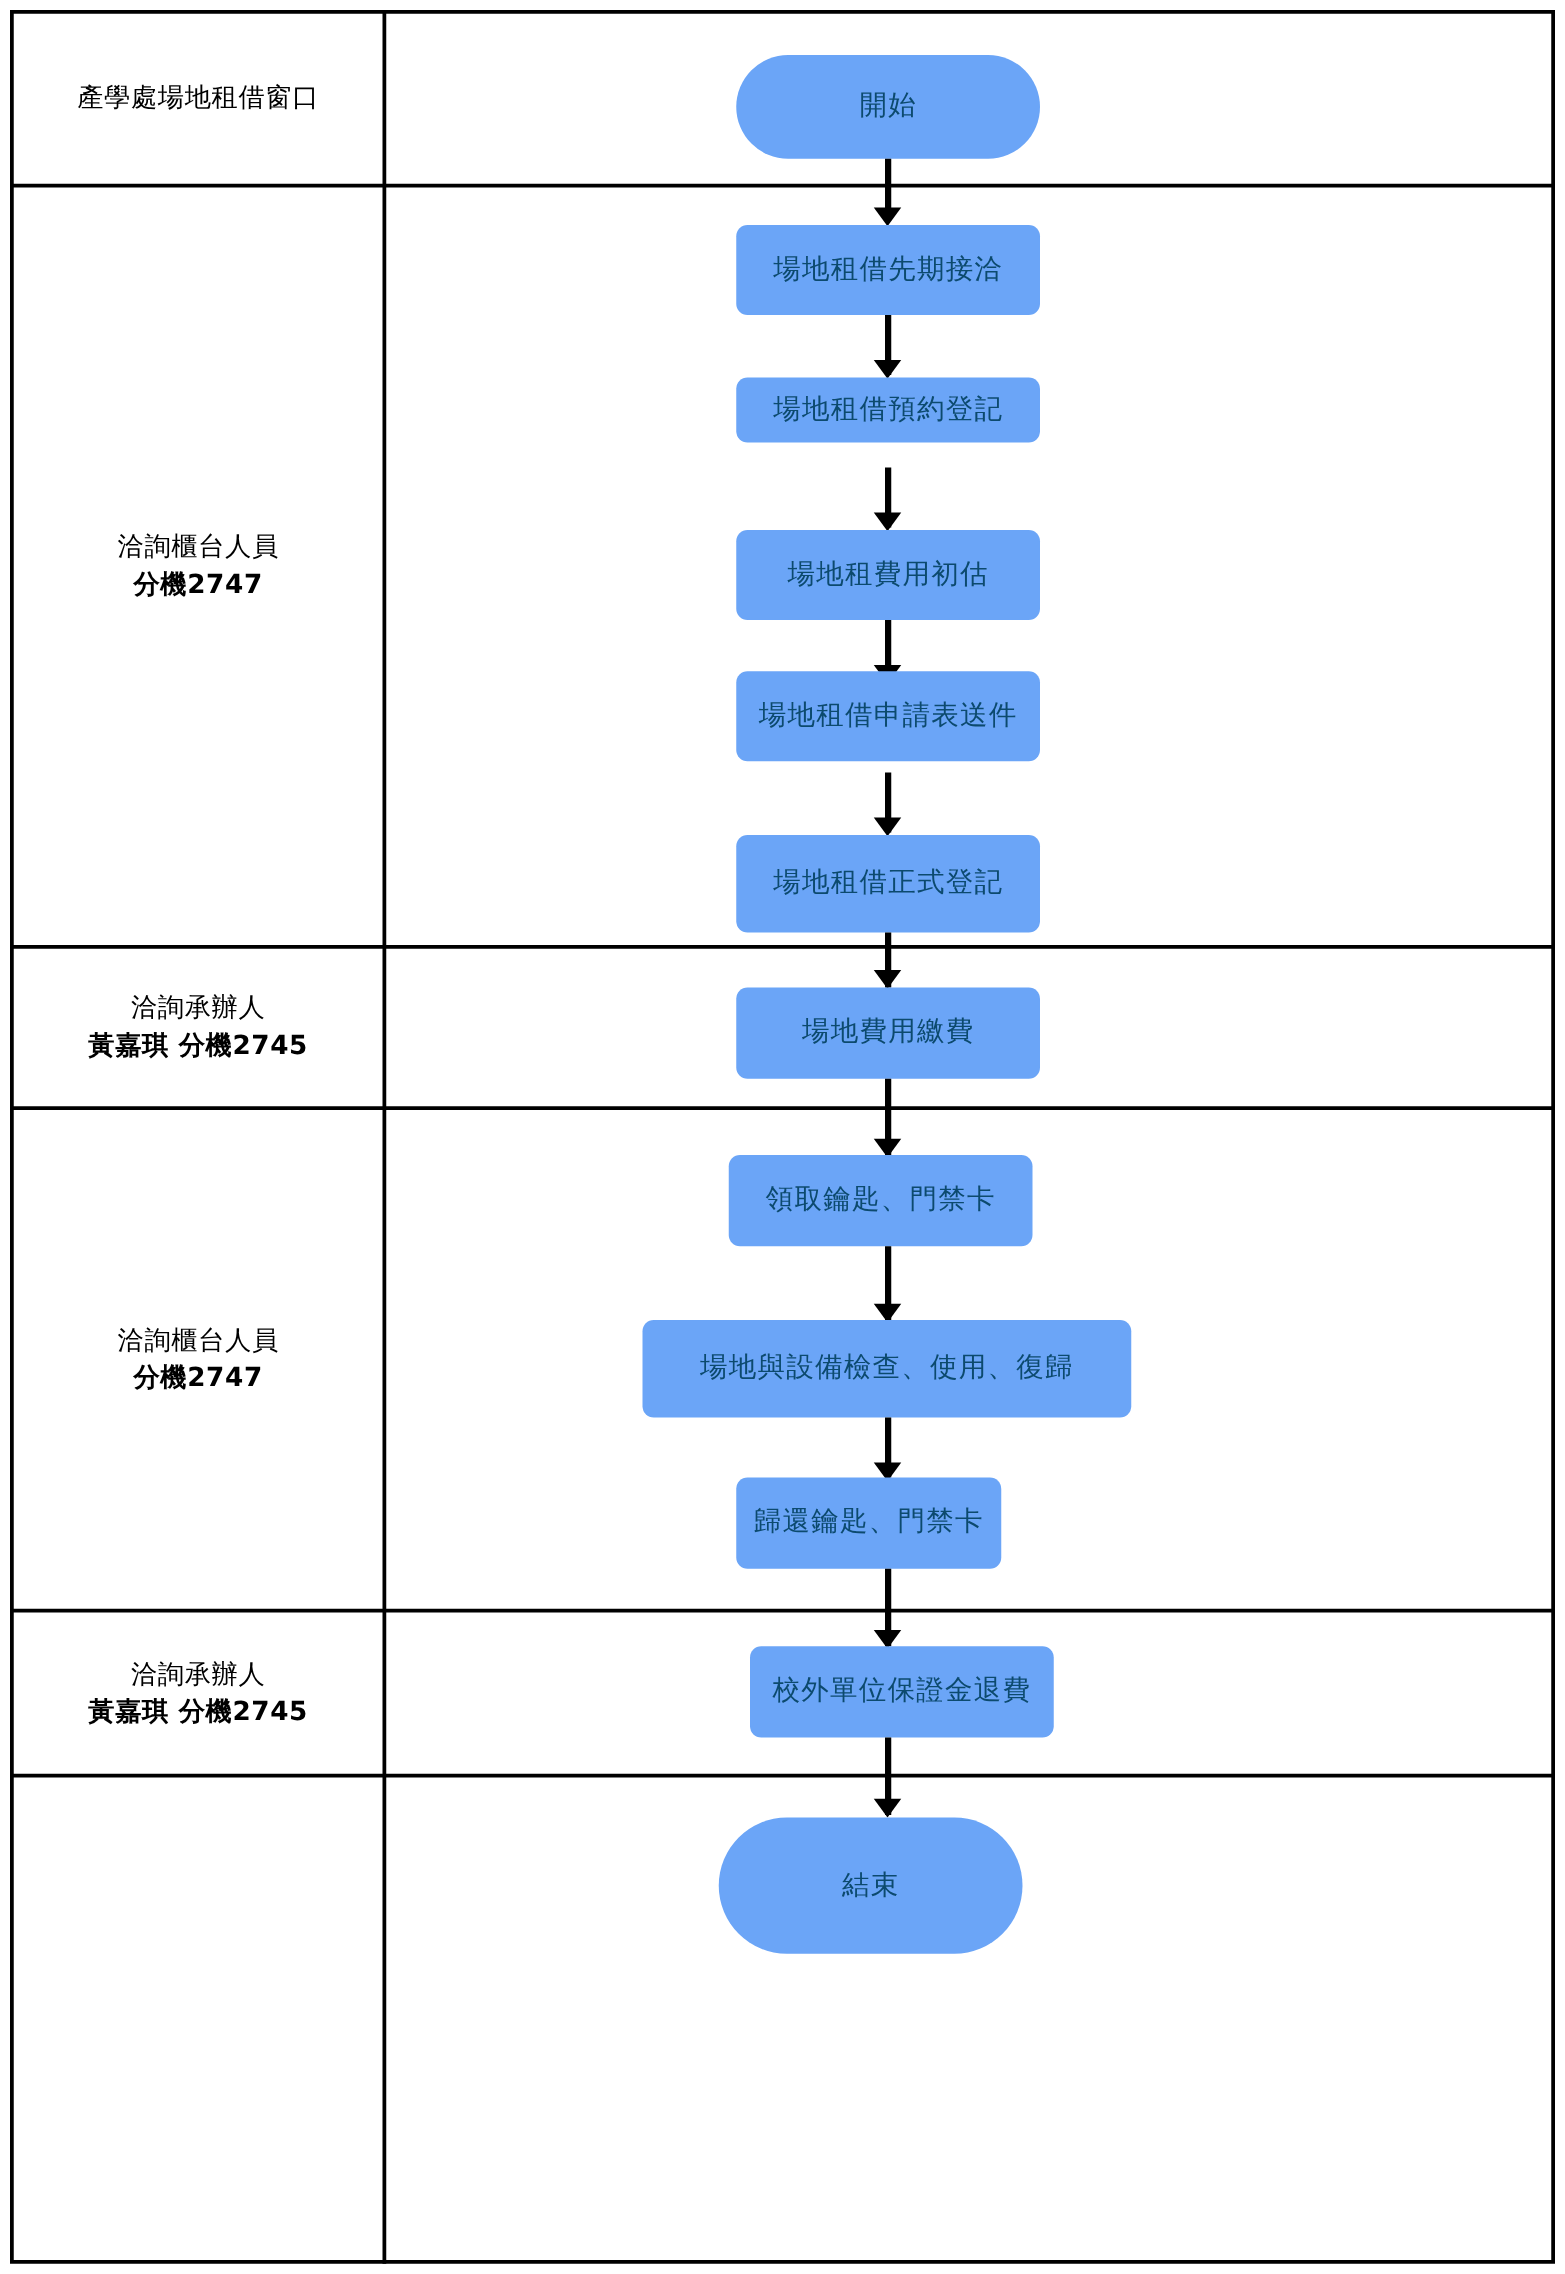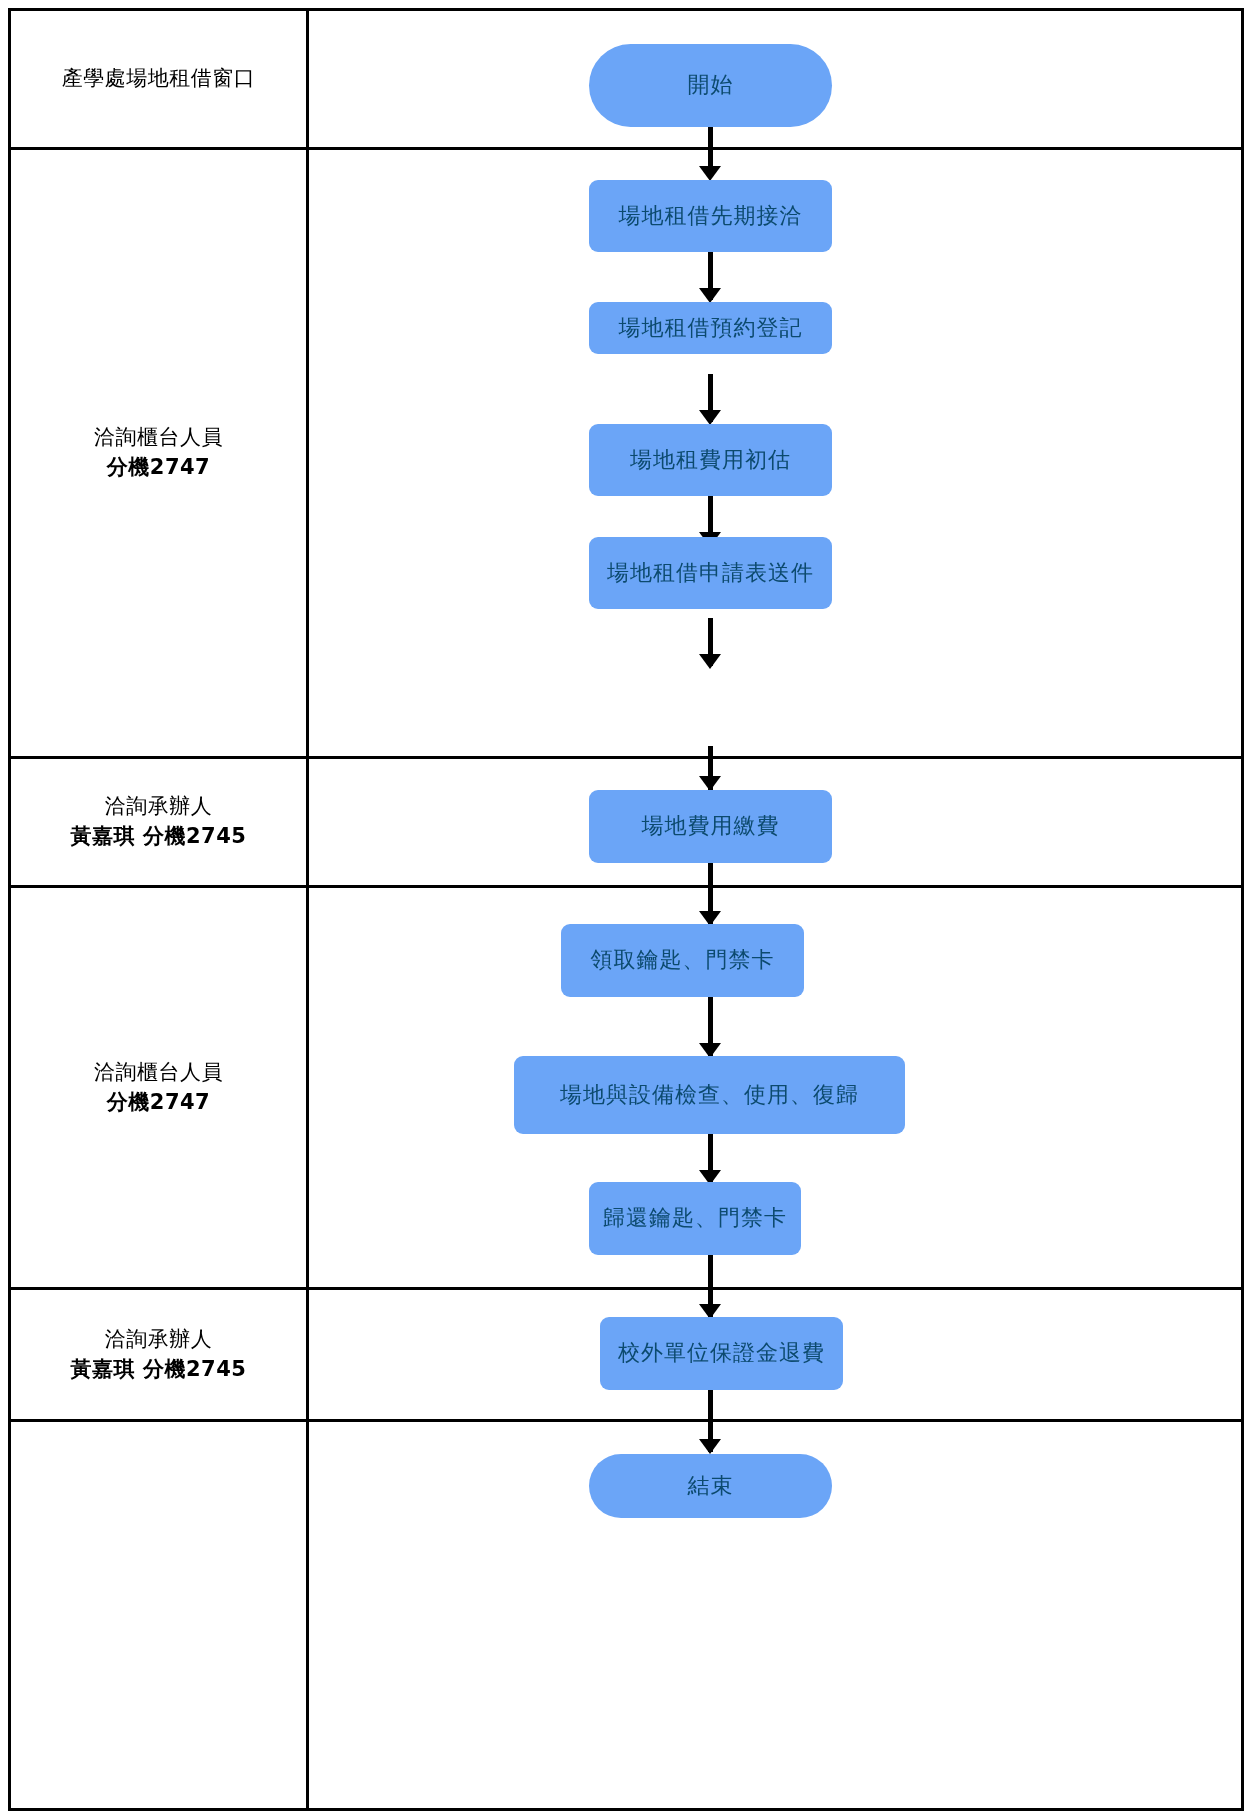--- a/index.html
+++ b/index.html
@@ -153,38 +153,39 @@
   <div class="arrowhead" style="left:699px;top:410px;"></div>
 
   <div class="node process" style="left:589px;top:424px;width:243px;height:72px;">場地租費用初估</div>
   <div class="conn" style="left:708px;top:496px;height:48px;"></div>
   <div class="arrowhead" style="left:699px;top:532px;"></div>
 
   <div class="node process" style="left:589px;top:537px;width:243px;height:72px;">場地租借申請表送件</div>
   <div class="conn" style="left:708px;top:618px;height:48px;"></div>
   <div class="arrowhead" style="left:699px;top:654px;"></div>
 
+  <div class="node process" style="left:589px;top:668px;width:243px;height:78px;">場地租借正式登記</div>
   <div class="conn" style="left:708px;top:746px;height:44px;"></div>
   <div class="arrowhead" style="left:699px;top:776px;"></div>
 
   <div class="node process" style="left:589px;top:790px;width:243px;height:73px;">場地費用繳費</div>
   <div class="conn" style="left:708px;top:863px;height:61px;"></div>
   <div class="arrowhead" style="left:699px;top:911px;"></div>
 
-  <div class="node process" style="left:561px;top:924px;width:243px;height:73px;">領取鑰匙、門禁卡</div>
+  <div class="node process" style="left:583px;top:924px;width:243px;height:73px;">領取鑰匙、門禁卡</div>
   <div class="conn" style="left:708px;top:997px;height:59px;"></div>
   <div class="arrowhead" style="left:699px;top:1043px;"></div>
 
   <div class="node process" style="left:514px;top:1056px;width:391px;height:78px;">場地與設備檢查、使用、復歸</div>
   <div class="conn" style="left:708px;top:1134px;height:48px;"></div>
   <div class="arrowhead" style="left:699px;top:1170px;"></div>
 
   <div class="node process" style="left:589px;top:1182px;width:212px;height:73px;">歸還鑰匙、門禁卡</div>
   <div class="conn" style="left:708px;top:1255px;height:62px;"></div>
   <div class="arrowhead" style="left:699px;top:1304px;"></div>
 
   <div class="node process" style="left:589px;top:1317px;width:243px;height:73px;margin-left:11px;">校外單位保證金退費</div>
   <div class="conn" style="left:708px;top:1390px;height:62px;"></div>
   <div class="arrowhead" style="left:699px;top:1439px;"></div>
 
-  <div class="node terminator" style="left:589px;top:1454px;width:243px;height:64px;font-family:Liberation Serif, serif;">結束</div>
+  <div class="node terminator" style="left:575px;top:1454px;width:243px;height:109px;font-family:Liberation Serif, serif;">結束</div>
 
 </div>
 
 </body></html>

